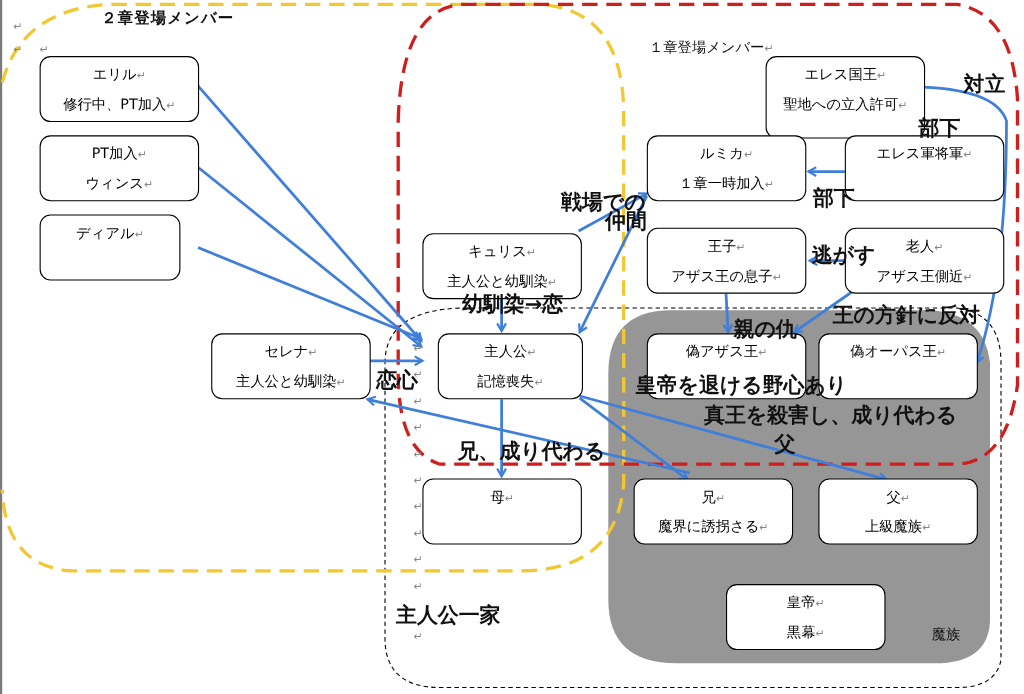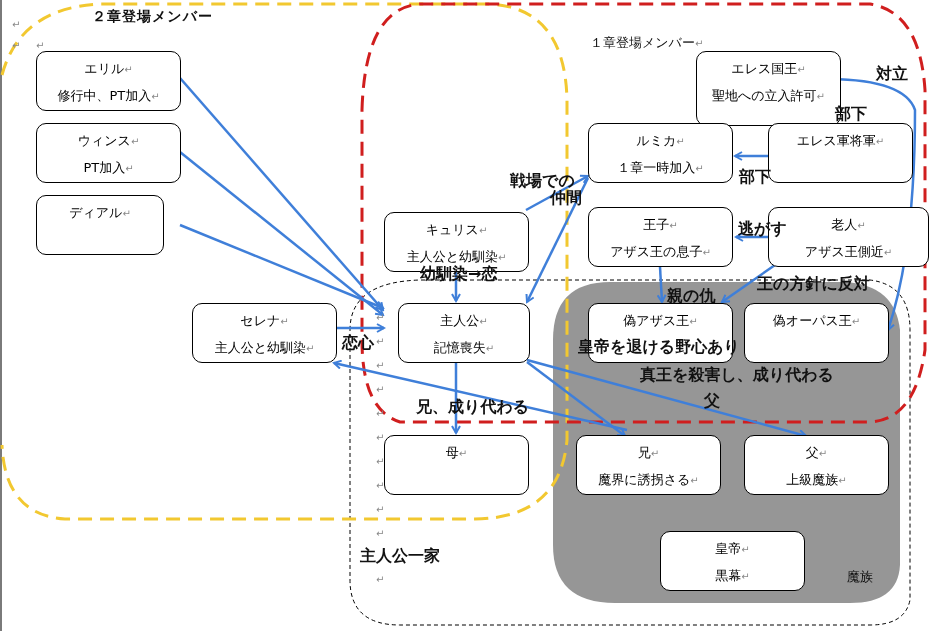--- a/index.html
+++ b/index.html
@@ -3,21 +3,21 @@
 <meta charset="utf-8">
 <style>
   html, body { margin:0; padding:0; background:#ffffff; }
   body { width:931px; height:631px; position:relative; overflow:hidden;
          font-family:"DejaVu Sans", sans-serif; }
   #left-border { position:absolute; left:0; top:0; width:2px; height:631px; background:#7a7a7a; }
   svg { position:absolute; left:0; top:0; }
   .box { position:absolute; background:#fff; border:1px solid #000; border-radius:10px;
          box-sizing:border-box; text-align:center; font-size:13px; color:#000; line-height:26px; padding-top:4px; }
   .box .ret, .ret { color:#888; font-size:10px; }
-  .lbl { position:absolute; font-size:16px; font-weight:bold; color:#111; white-space:nowrap; }
+  .lbl { position:absolute; font-size:19px; font-weight:bold; color:#111; white-space:nowrap; }
   .plain { position:absolute; font-size:13px; color:#111; white-space:nowrap; }
   .retmark { position:absolute; color:#888; font-size:10px; }
 </style>
 </head>
 <body>
 
 <div id="left-border"></div>
 
 <svg width="931" height="631" viewBox="0 0 931 631">
   <defs>
@@ -58,22 +58,22 @@
 <div class="lbl" style="left:92px;top:8px;font-size:14px;letter-spacing:1px">２章登場メンバー</div>
 <div class="plain" style="left:590px;top:34px"><span>１章登場メンバー</span><span class="ret">↵</span></div>
 <div class="lbl" style="left:360px;top:546px">主人公一家</div>
 <div class="plain" style="left:847px;top:568px">魔族</div>
 
 <div class="box" style="left:36px;top:51px;width:145px;height:60px">
   <div><span>エリル</span><span class="ret">↵</span></div>
   <div><span>修行中、PT加入</span><span class="ret">↵</span></div>
 </div>
 <div class="box" style="left:36px;top:123px;width:145px;height:60px">
+  <div><span>PT加入</span><span class="ret">↵</span></div>
   <div><span>ウィンス</span><span class="ret">↵</span></div>
-  <div><span>PT加入</span><span class="ret">↵</span></div>
 </div>
 <div class="box" style="left:36px;top:195px;width:128px;height:60px">
   <div><span>ディアル</span><span class="ret">↵</span></div>
 </div>
 <div class="box" style="left:192px;top:303px;width:145px;height:60px">
   <div><span>セレナ</span><span class="ret">↵</span></div>
   <div><span>主人公と幼馴染</span><span class="ret">↵</span></div>
 </div>
 <div class="box" style="left:384px;top:212px;width:145px;height:60px">
   <div><span>キュリス</span><span class="ret">↵</span></div>
@@ -94,21 +94,21 @@
   <div><span>ルミカ</span><span class="ret">↵</span></div>
   <div><span>１章一時加入</span><span class="ret">↵</span></div>
 </div>
 <div class="box" style="left:768px;top:123px;width:145px;height:60px">
   <div><span>エレス軍将軍</span><span class="ret">↵</span></div>
 </div>
 <div class="box" style="left:588px;top:207px;width:145px;height:60px">
   <div><span>王子</span><span class="ret">↵</span></div>
   <div><span>アザス王の息子</span><span class="ret">↵</span></div>
 </div>
-<div class="box" style="left:768px;top:207px;width:161px;height:60px">
+<div class="box" style="left:768px;top:207px;width:145px;height:60px">
   <div><span>老人</span><span class="ret">↵</span></div>
   <div><span>アザス王側近</span><span class="ret">↵</span></div>
 </div>
 <div class="box" style="left:588px;top:303px;width:145px;height:60px">
   <div><span>偽アザス王</span><span class="ret">↵</span></div>
 </div>
 <div class="box" style="left:744px;top:303px;width:145px;height:60px">
   <div><span>偽オーパス王</span><span class="ret">↵</span></div>
 </div>
 <div class="box" style="left:576px;top:435px;width:145px;height:60px">

